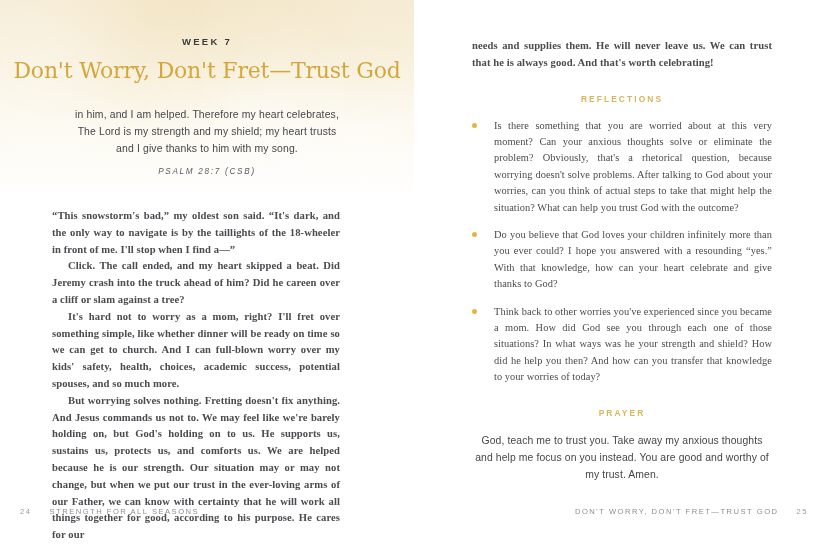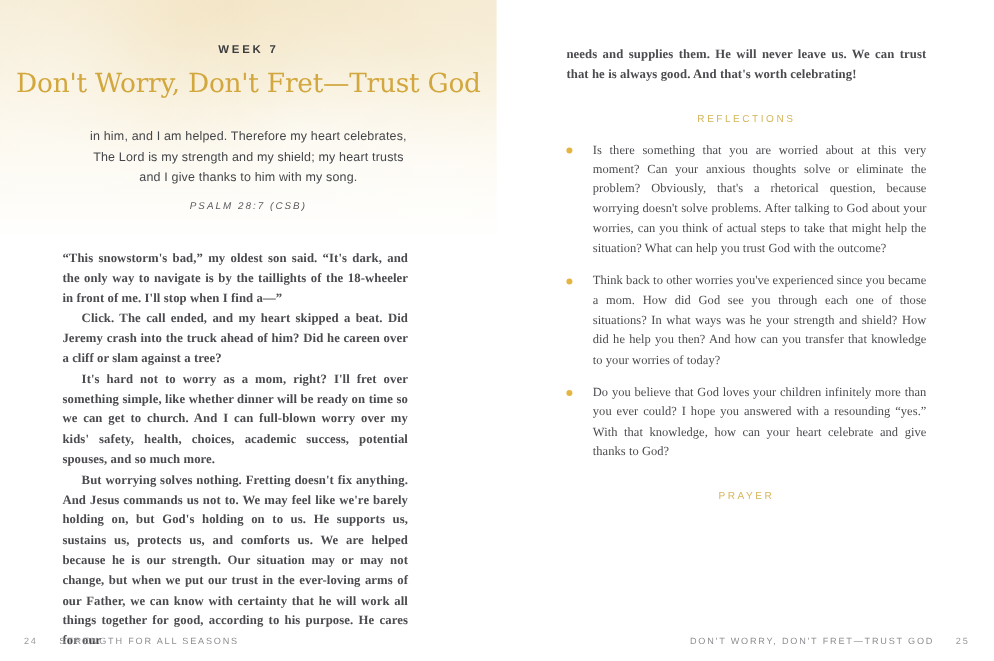--- a/index.html
+++ b/index.html
@@ -138,21 +138,21 @@
   .body-right {
     position: absolute;
     left: 58px;
     top: 38px;
     width: 300px;
   }
 
   .section-head {
     font-family: "Liberation Sans", sans-serif;
     font-size: 8.4px;
-    font-weight: 400;
+    font-weight: 700;
     letter-spacing: 2.1px;
     color: #d6b65c;
     text-align: center;
     margin: 22px 0 14px 0;
   }
 
   .reflection-list {
     list-style: none;
     margin: 0;
     padding: 0;
@@ -190,21 +190,21 @@
     line-height: 17px;
     color: #45464a;
     text-align: center;
     margin: 0;
     letter-spacing: 0.1px;
   }
 
   
   .footer {
     position: absolute;
-    bottom: 12px;
+    bottom: 35px;
     font-family: "Liberation Sans", sans-serif;
     font-size: 7.6px;
     letter-spacing: 1.5px;
     color: #8d8e92;
     display: flex;
     align-items: baseline;
   }
   .footer-left {
     left: 20px;
   }
@@ -259,30 +259,31 @@
 
       <div class="section-head">REFLECTIONS</div>
 
       <ul class="reflection-list">
         <li class="reflection-item">
           <span class="bullet-dot"></span>
           <span class="reflection-text">Is there something that you are worried about at this very moment? Can your anxious thoughts solve or eliminate the problem? Obviously, that's a rhetorical question, because worrying doesn't solve problems. After talking to God about your worries, can you think of actual steps to take that might help the situation? What can help you trust God with the outcome?</span>
         </li>
         <li class="reflection-item">
           <span class="bullet-dot"></span>
-          <span class="reflection-text">Think back to other worries you've experienced since you became a mom. How did God see you through each one of those situations? In what ways was he your strength and shield? How did he help you then? And how can you transfer that knowledge to your worries of today?</span>
+          <span class="reflection-text">Do you believe that God loves your children infinitely more than you ever could? I hope you answered with a resounding “yes.” With that knowledge, how can your heart celebrate and give thanks to God?</span>
         </li>
         <li class="reflection-item">
           <span class="bullet-dot"></span>
-          <span class="reflection-text">Do you believe that God loves your children infinitely more than you ever could? I hope you answered with a resounding “yes.” With that knowledge, how can your heart celebrate and give thanks to God?</span>
+          <span class="reflection-text">Think back to other worries you've experienced since you became a mom. How did God see you through each one of those situations? In what ways was he your strength and shield? How did he help you then? And how can you transfer that knowledge to your worries of today?</span>
         </li>
       </ul>
 
       <div class="section-head">PRAYER</div>
 
+      <p class="prayer-text">God, teach me to trust you. Take away my anxious thoughts and help me focus on you instead. You are good and worthy of my trust. Amen.</p>
     </div>
 
     <div class="footer footer-right">
       <span class="running-head">DON'T WORRY, DON'T FRET—TRUST GOD</span>
       <span class="folio">25</span>
     </div>
   </div>
 
 </div>
 

